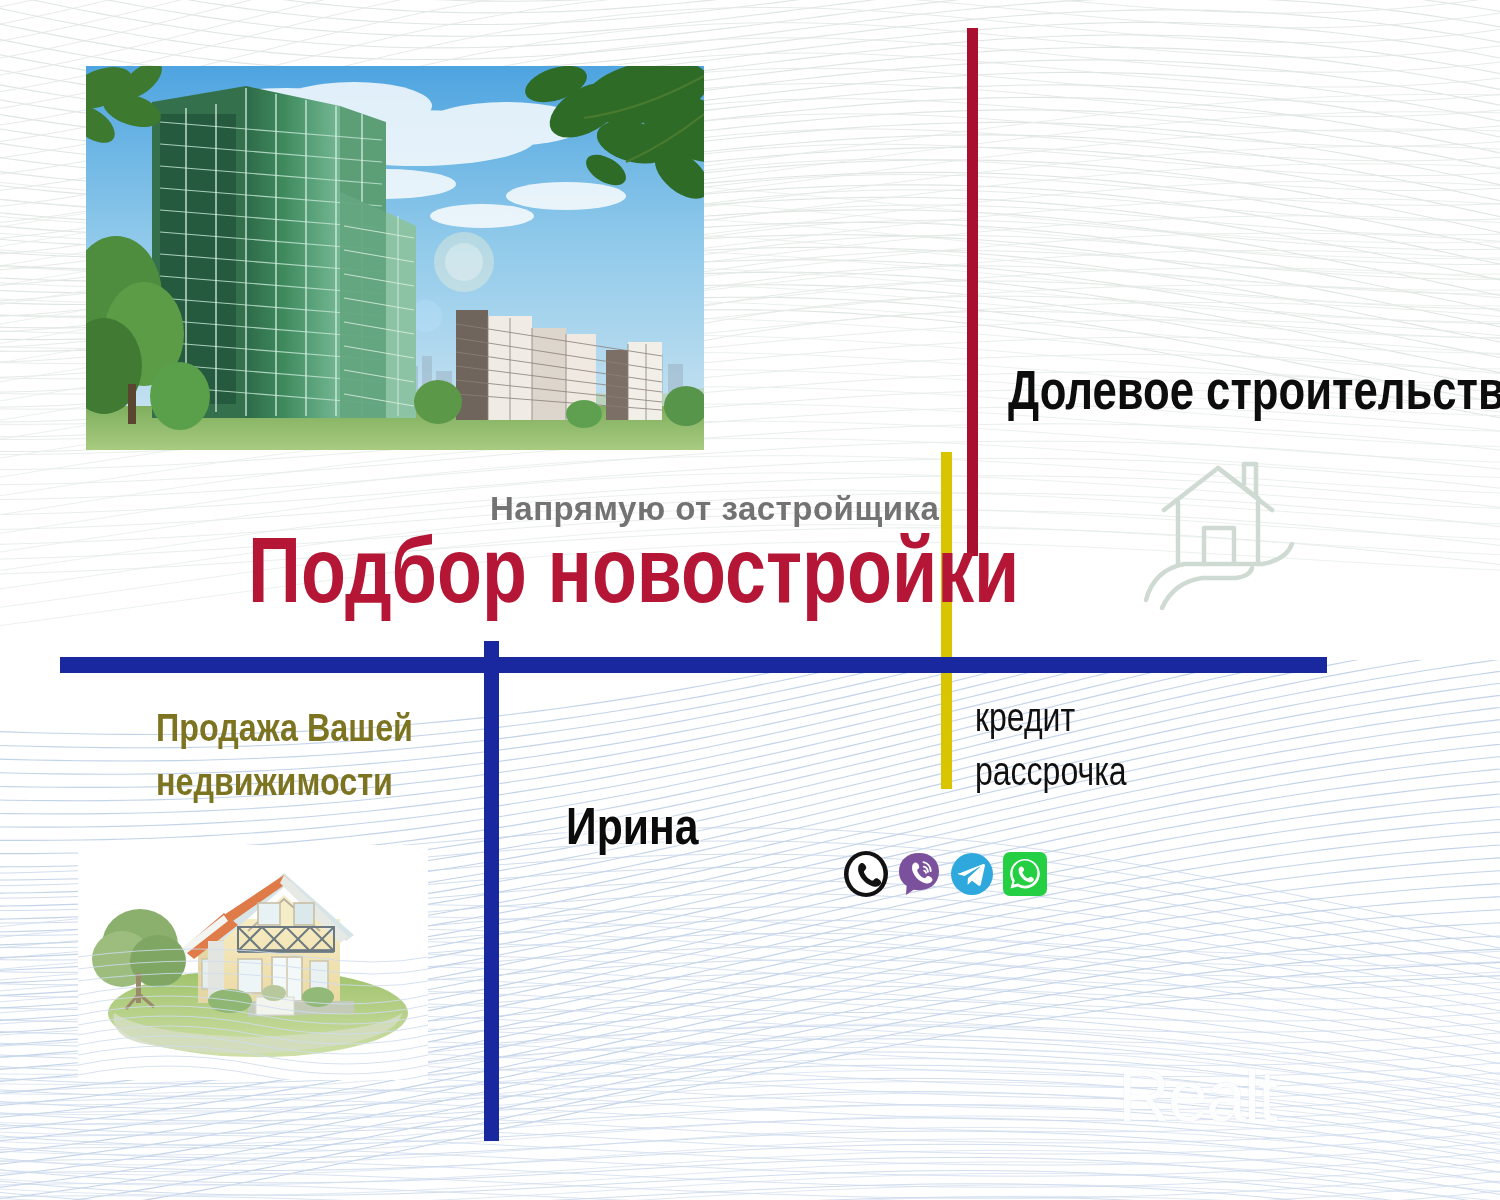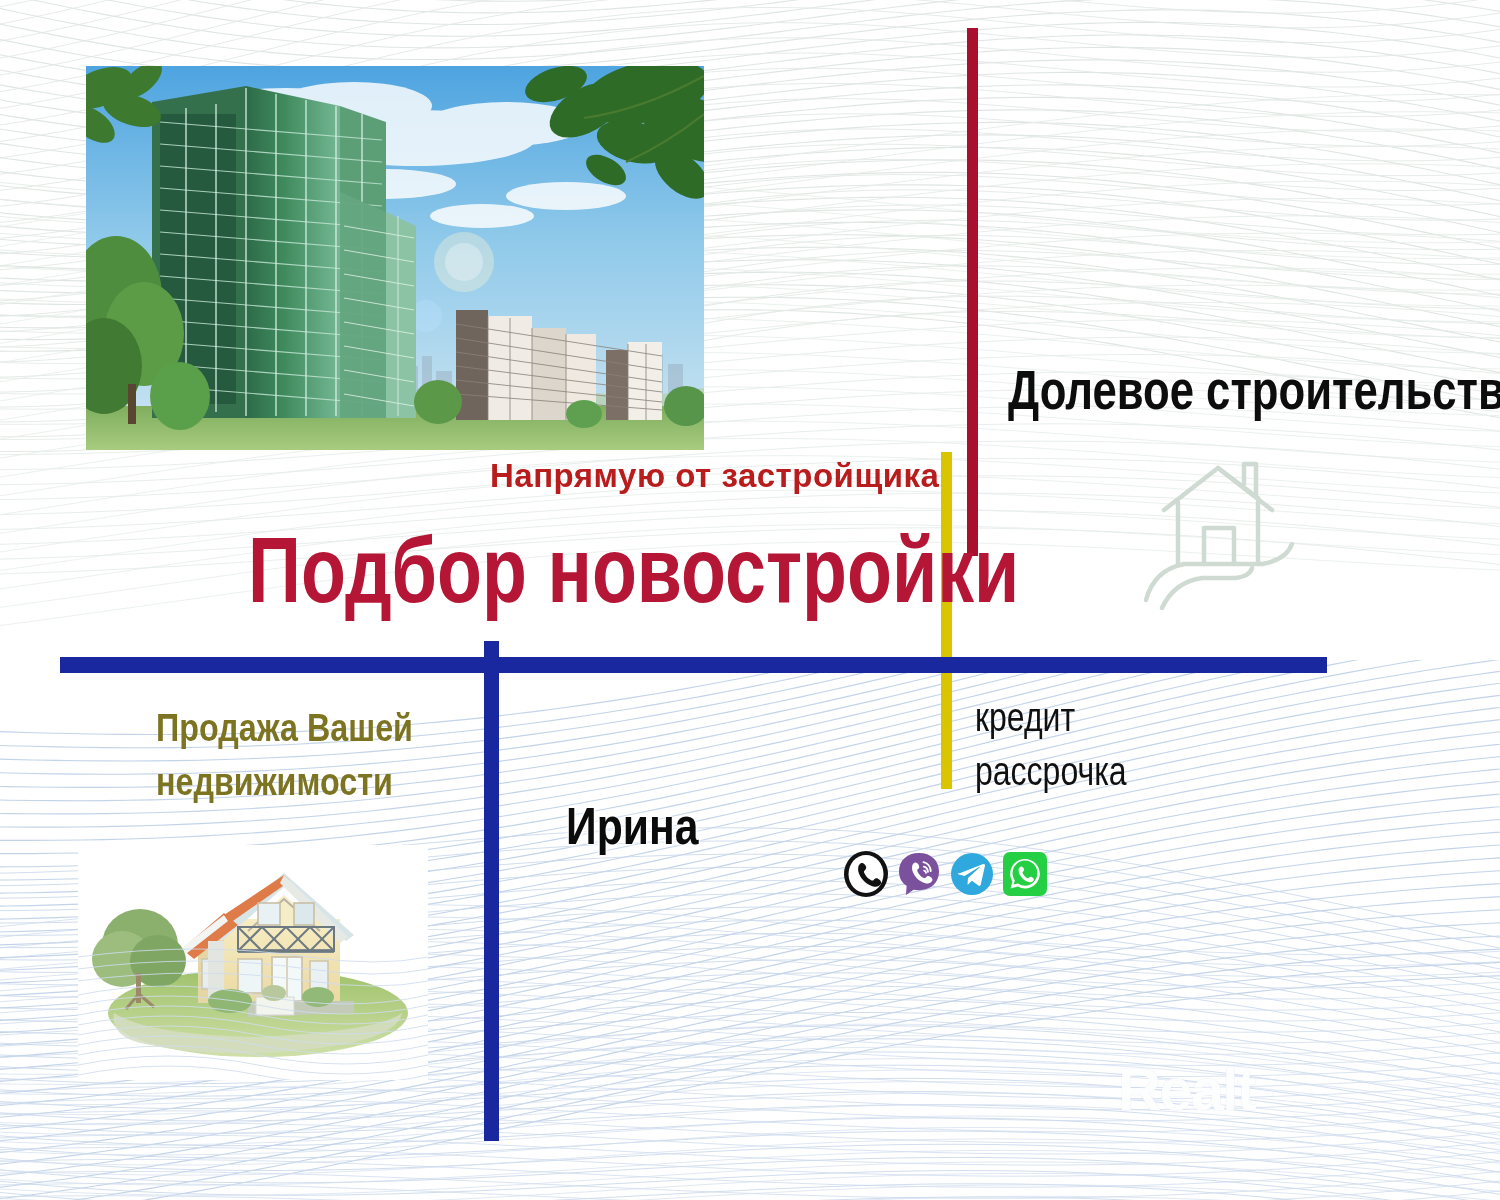--- a/index.html
+++ b/index.html
@@ -69,24 +69,24 @@
   .txt {
     position: absolute;
     white-space: nowrap;
   }
   .cond {
     font-family: "Liberation Sans Narrow", "Liberation Sans", sans-serif;
     transform-origin: left top;
   }
 
   .t-direct {
-    left: 490px; top: 457px;
+    left: 490px; top: 490px;
     font-size: 33px;
     font-weight: bold;
-    color: #b91c1c;
+    color: #737373;
     letter-spacing: 0.5px;
   }
 
   .t-main {
     left: 248px; top: 524px;
     font-size: 92px;
     font-weight: bold;
     color: #b51635;
     transform: scaleX(0.80);
     transform-origin: left top;
@@ -157,22 +157,22 @@
   .social-ic {
     width: 48px; height: 48px;
     position: relative;
     display: block;
   }
 
   
   .watermark {
     position: absolute;
     left: 1118px; top: 1055px;
-    font-size: 60px;
-    font-weight: bold;
+    font-size: 72px;
+    font-weight: normal;
     letter-spacing: -2px;
     color: rgba(255,255,255,0.95);
     text-shadow: 0 0 1px rgba(180,195,220,0.55);
     pointer-events: none;
     font-family: "Liberation Sans", sans-serif;
   }
 </style>
 </head>
 <body>
 

